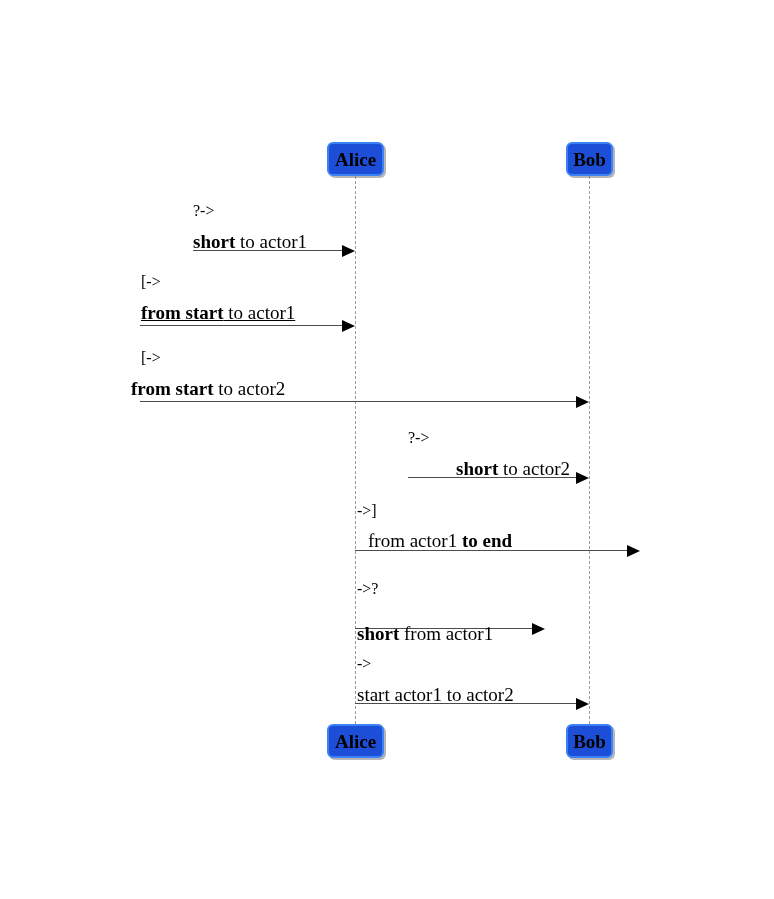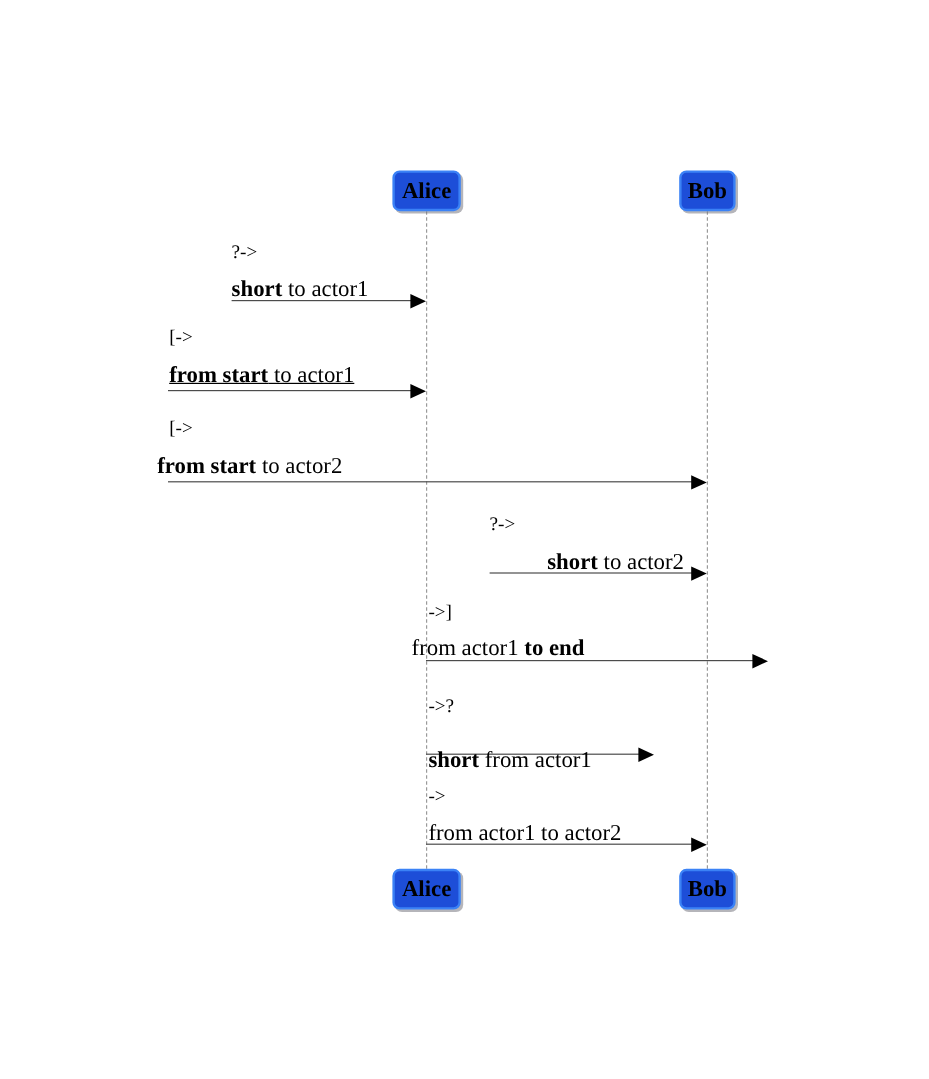--- a/index.html
+++ b/index.html
@@ -93,29 +93,29 @@
       <div class="msg-head" style="left: 576px; top: 396px;"></div>
       <div class="msg-kind" style="left: 141px; top: 350px;">[-&gt;</div>
       <div class="msg-text" style="left: 131px; top: 379px;"><b>from start</b><span> to actor2</span></div>
       <div class="msg-line" style="left: 408px; top: 477px; width: 171px;"></div>
       <div class="msg-head" style="left: 576px; top: 472px;"></div>
       <div class="msg-kind" style="left: 408px; top: 430px;">?-&gt;</div>
       <div class="msg-text" style="left: 408px; top: 459px; margin-left: 48px;"><b>short</b><span> to actor2</span></div>
       <div class="msg-line" style="left: 355px; top: 550px; width: 275px;"></div>
       <div class="msg-head" style="left: 627px; top: 545px;"></div>
       <div class="msg-kind" style="left: 357px; top: 503px;">-&gt;]</div>
-      <div class="msg-text" style="left: 343px; top: 531px;"><span>from actor1 </span><b>to end</b></div>
+      <div class="msg-text" style="left: 368px; top: 531px;"><span>from actor1 </span><b>to end</b></div>
       <div class="msg-line" style="left: 355px; top: 628px; width: 180px;"></div>
       <div class="msg-head" style="left: 532px; top: 623px;"></div>
       <div class="msg-kind" style="left: 357px; top: 581px;">-&gt;?</div>
       <div class="msg-text" style="left: 357px; top: 624px;"><b>short</b><span> from actor1</span></div>
       <div class="msg-line" style="left: 355px; top: 703px; width: 224px;"></div>
       <div class="msg-head" style="left: 576px; top: 698px;"></div>
       <div class="msg-kind" style="left: 357px; top: 656px;">-&gt;</div>
-      <div class="msg-text" style="left: 357px; top: 685px;"><span>from actor1 to actor2</span></div>
+      <div class="msg-text" style="left: 357px; top: 685px;"><span>start actor1 to actor2</span></div>
     </div>
   <div id="actor-boxes">
       <div class="actor-box" style="left: 327px; top: 142px; width: 57px; height: 34px;">Alice</div>
       <div class="actor-box" style="left: 327px; top: 724px; width: 57px; height: 34px;">Alice</div>
       <div class="actor-box" style="left: 566px; top: 142px; width: 47px; height: 34px;">Bob</div>
       <div class="actor-box" style="left: 566px; top: 724px; width: 47px; height: 34px;">Bob</div>
     </div>
 </div>
 
 </body></html>

